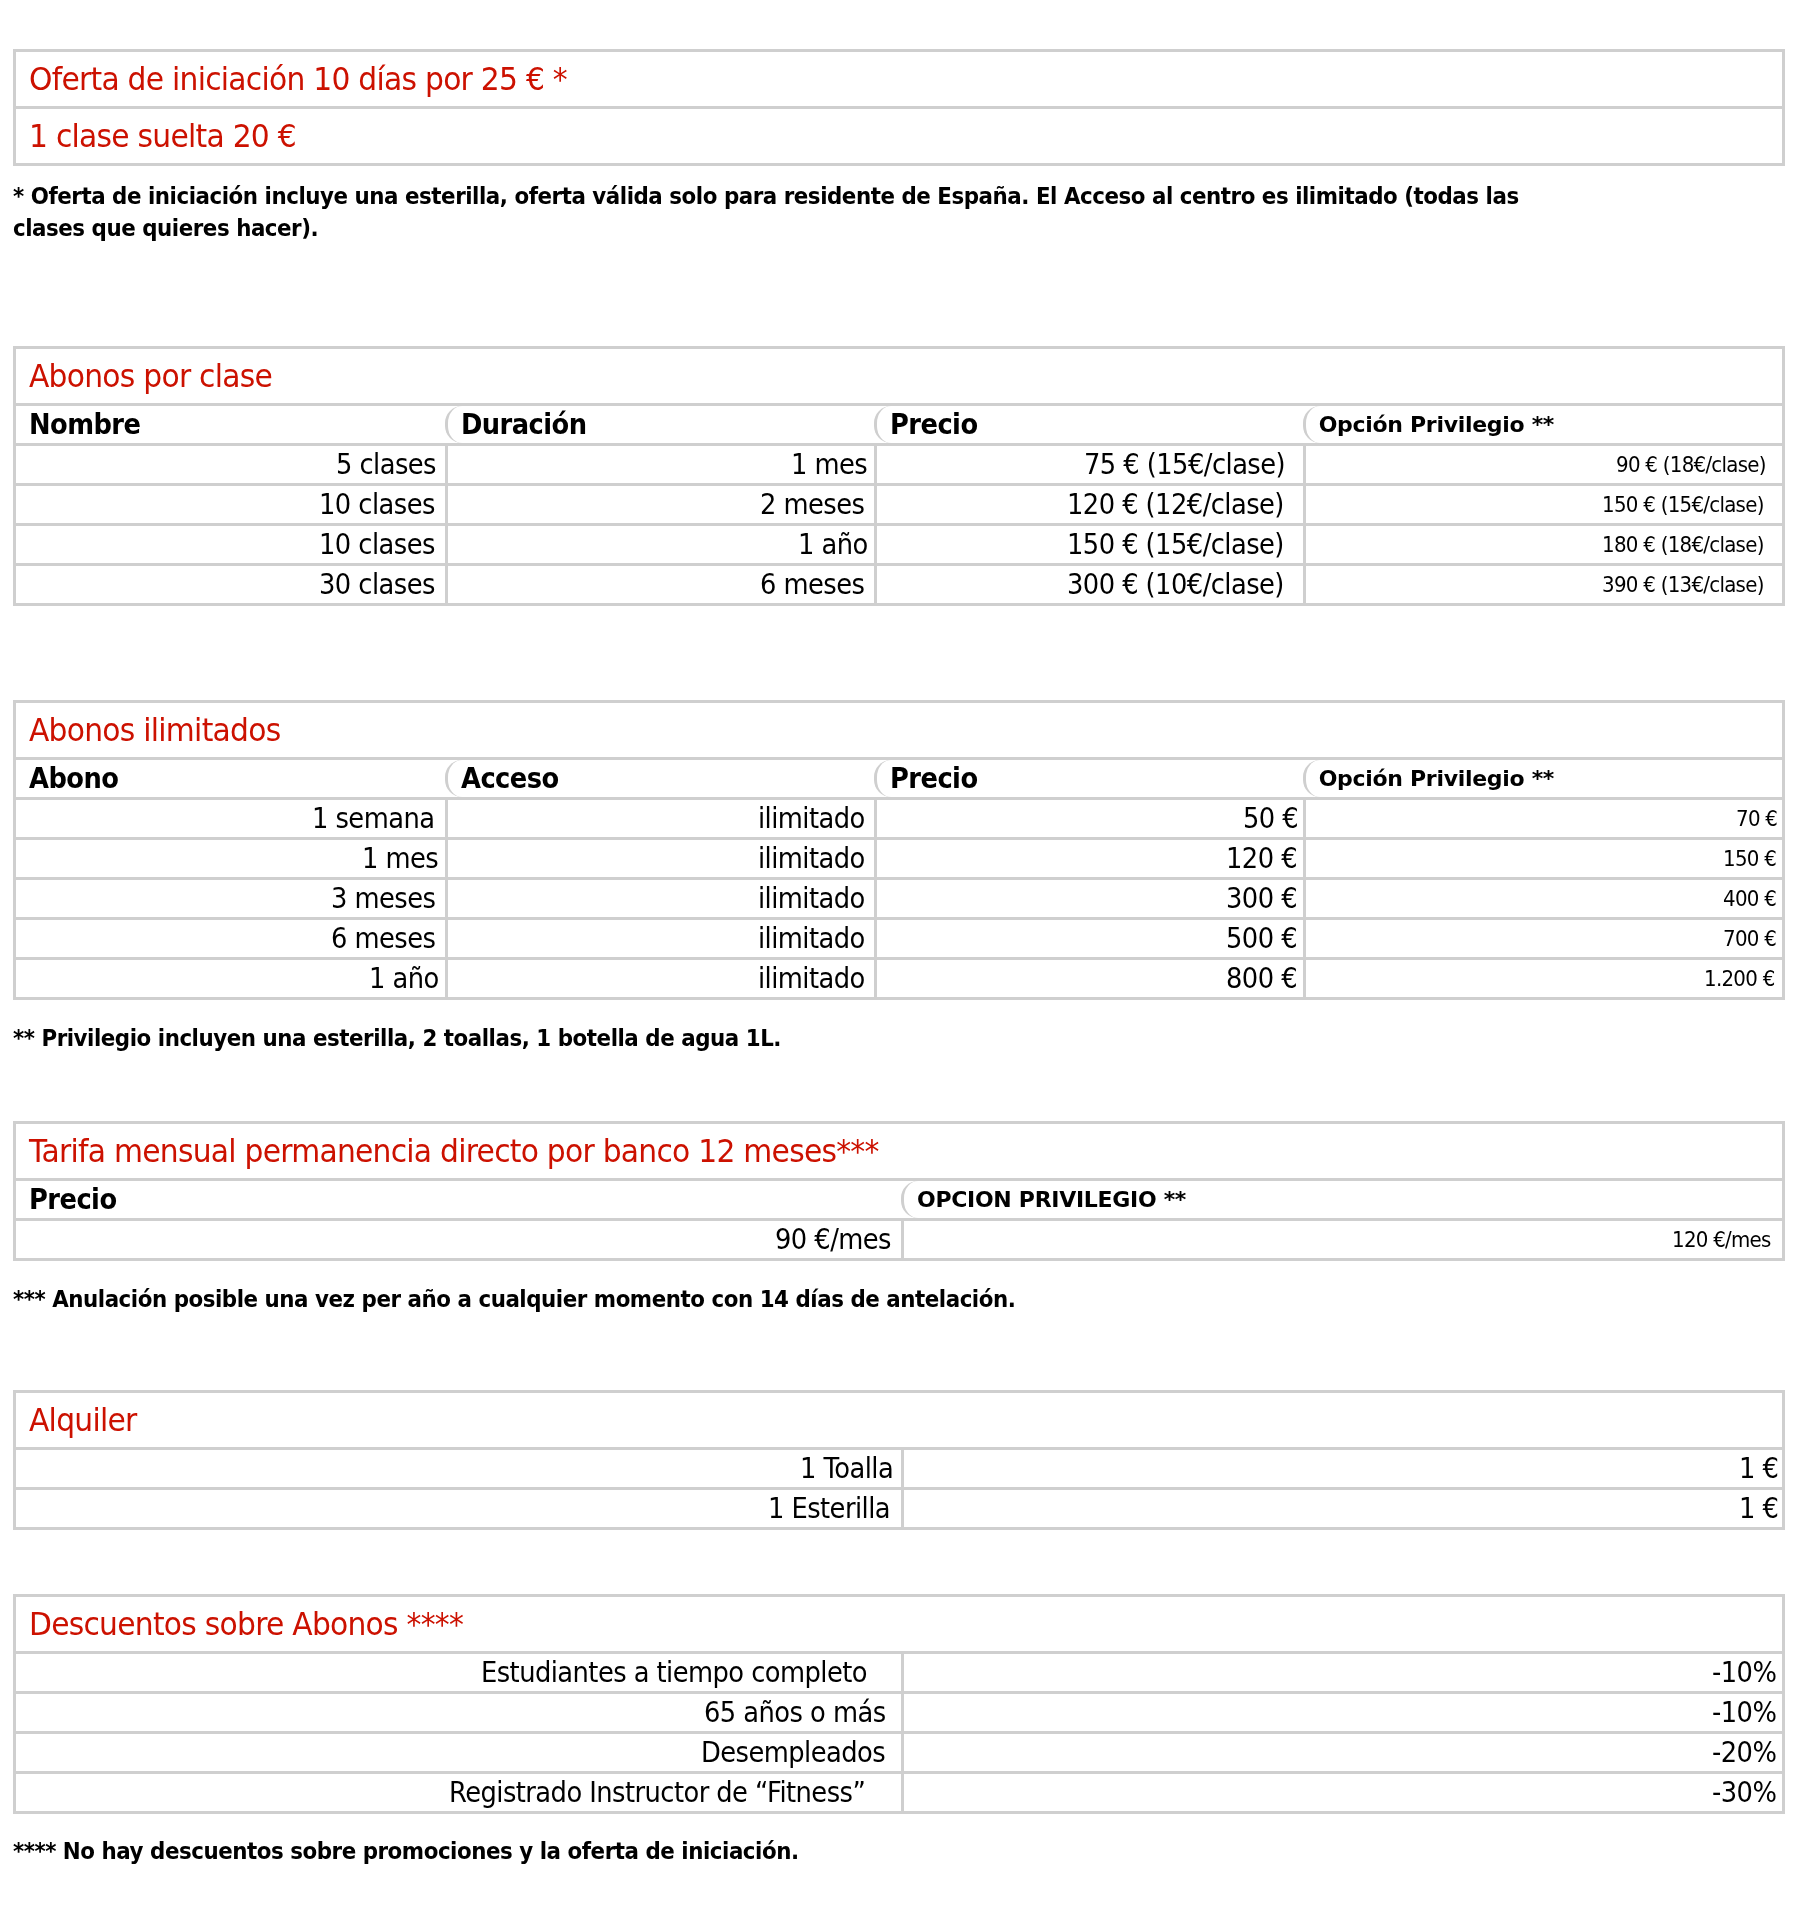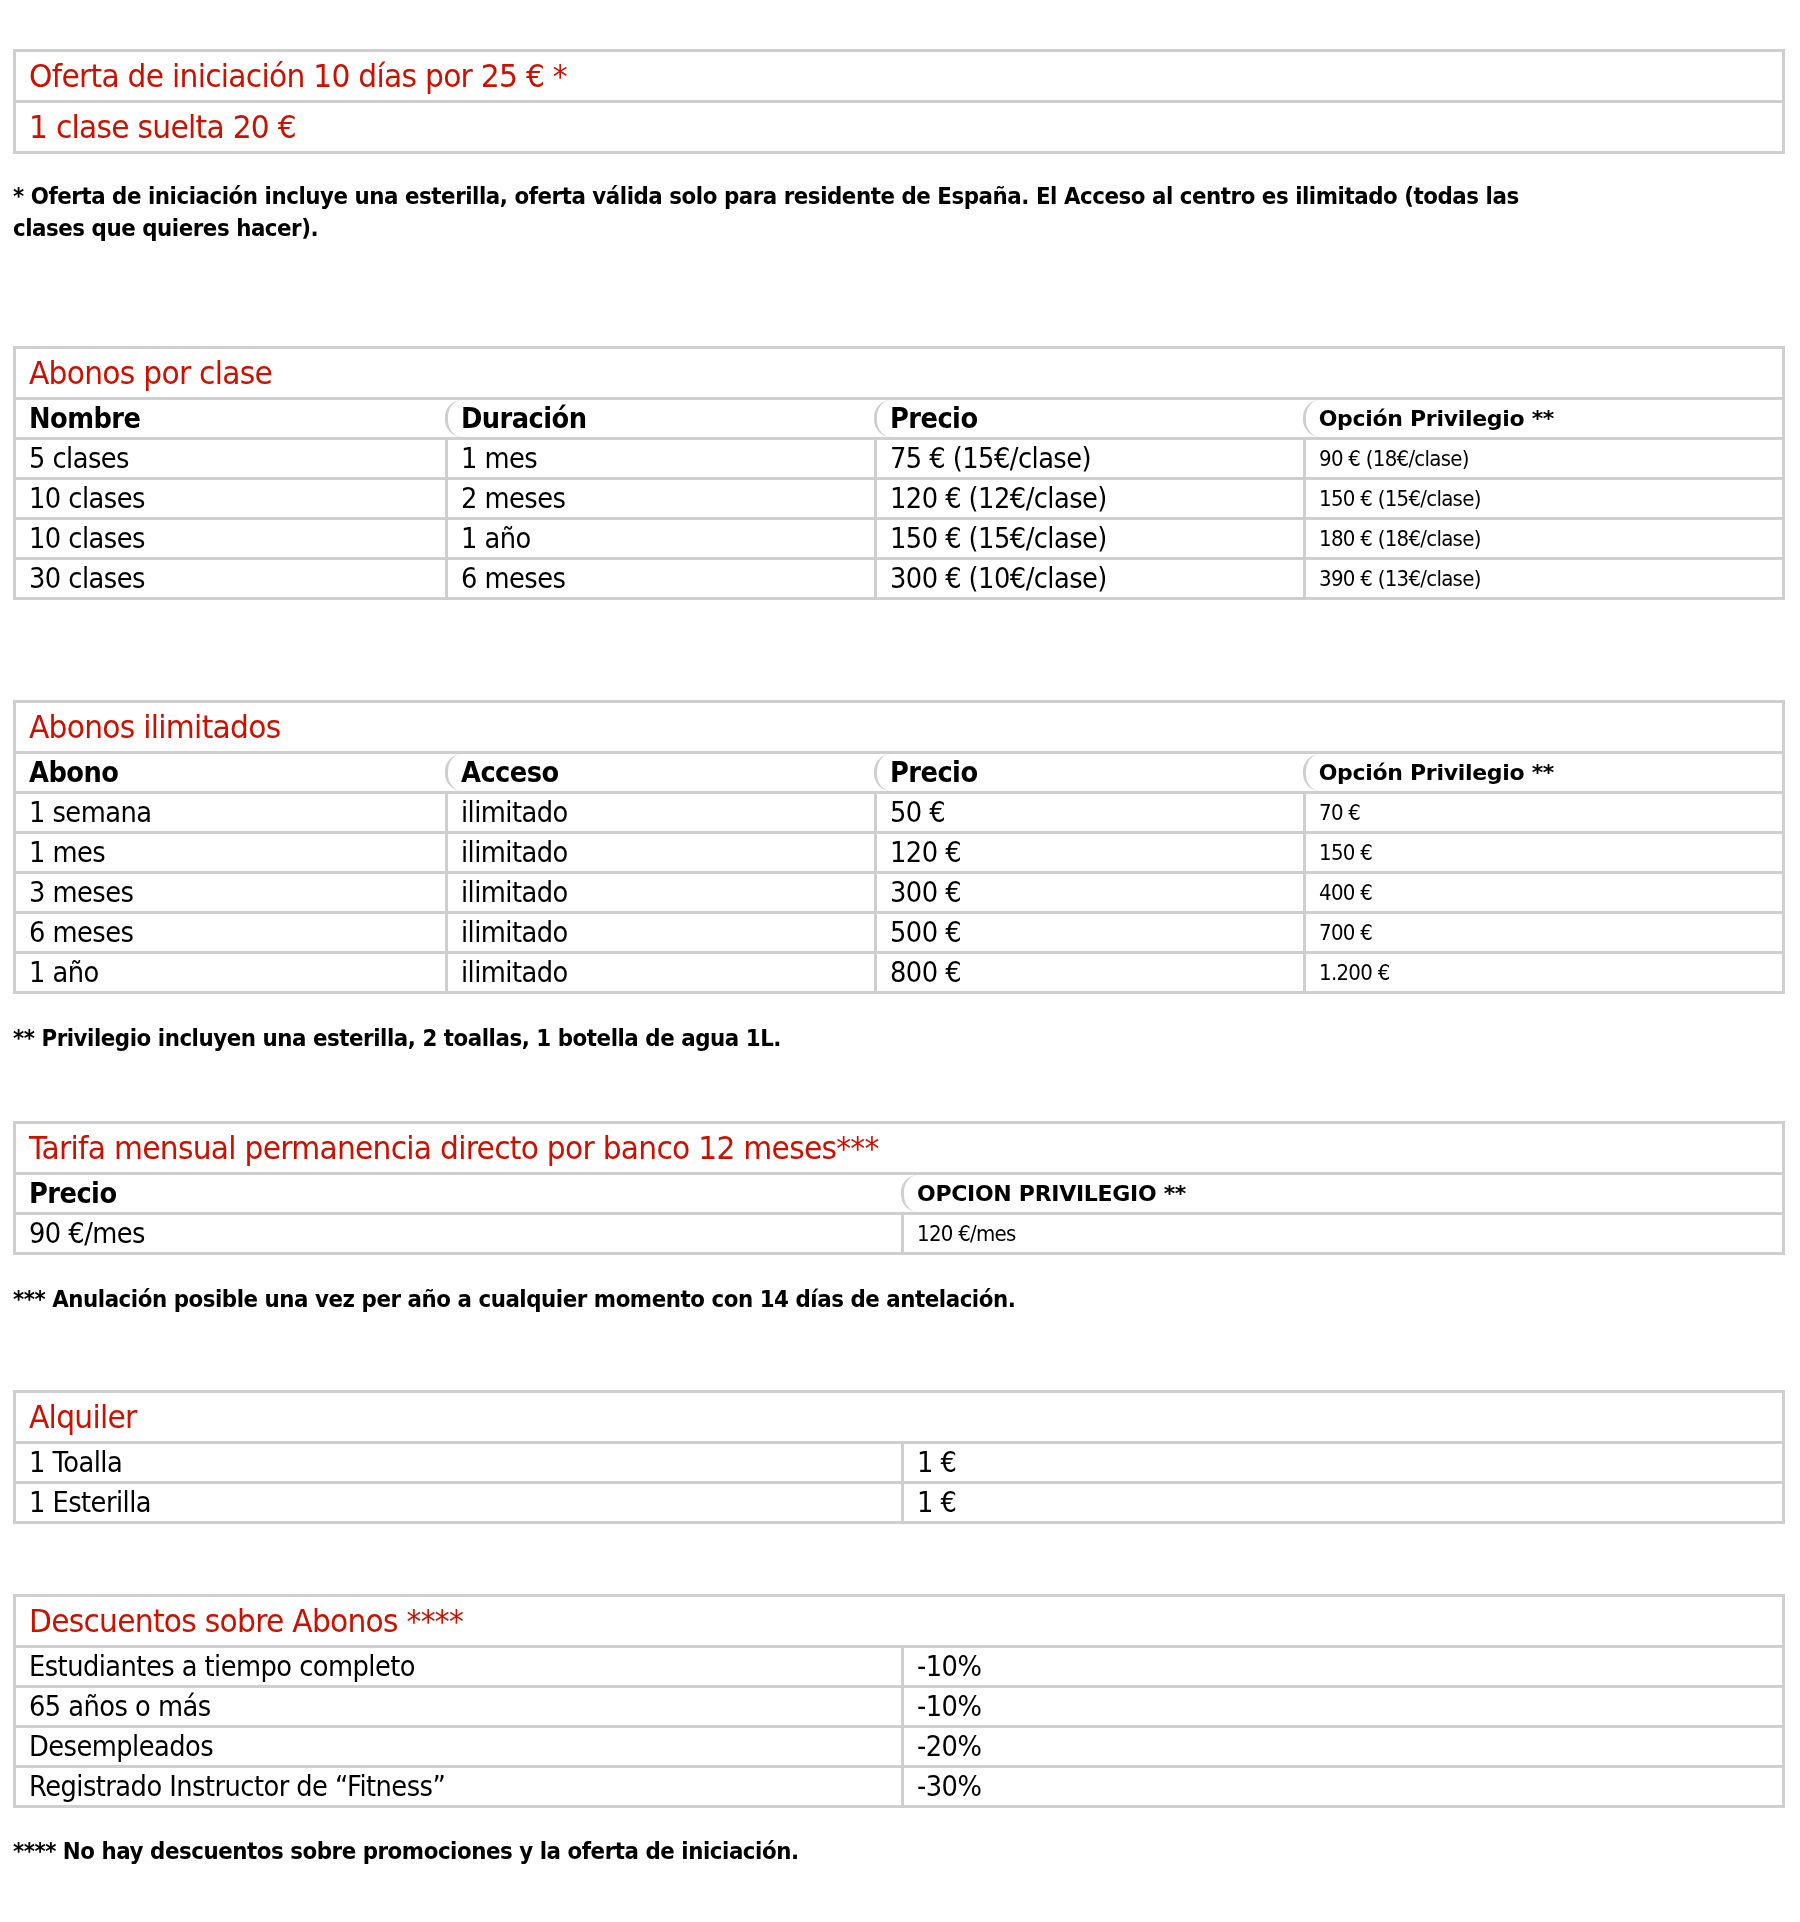--- a/index.html
+++ b/index.html
@@ -12,27 +12,27 @@
     border: 3px solid #cfcfcf; box-sizing: border-box;
     border-collapse: collapse; background: #fff;
   }
   .row { display: flex; box-sizing: border-box; border-top: 3px solid #cfcfcf; }
   .row:first-child { border-top: none; }
   .cell {
     box-sizing: border-box; padding: 0 0 0 13px; display: flex; align-items: center;
     white-space: nowrap; overflow: hidden; border-left: 3px solid #cfcfcf;
   }
   .cell:first-child { border-left: none; }
-  .title-row .cell { height: 48px; }
+  .title-row .cell { height: 54px; }
   .title {
     color: #cc1100; font-size: 32px; letter-spacing: -0.8px;
     transform: scaleX(0.93); transform-origin: left center;
   }
   .hdr-row .cell { height: 37px; border-radius: 17px; }
-  .data-row .cell { height: 37px; }
+  .data-row .cell { height: 37px; justify-content: flex-end; }
   .hdr { font-weight: bold; font-size: 28px; letter-spacing: -0.6px; transform: scaleX(0.92); transform-origin: left center; }
   .hdr-sm { font-weight: bold; font-size: 22px; letter-spacing: -0.3px; }
   .val { font-size: 28px; letter-spacing: -0.6px; transform: scaleX(0.92); transform-origin: left center; }
   .val-sm { font-size: 22px; letter-spacing: -0.8px; transform: scaleX(0.9); transform-origin: left center; }
   .c4 { width: 442px; }
   .c4:first-child { width: 442px; }
   .c4-last { width: 494px; }
   .c2 { width: 885px; }
   .c2-last { width: 881px; }
   .full { width: 1766px; }

